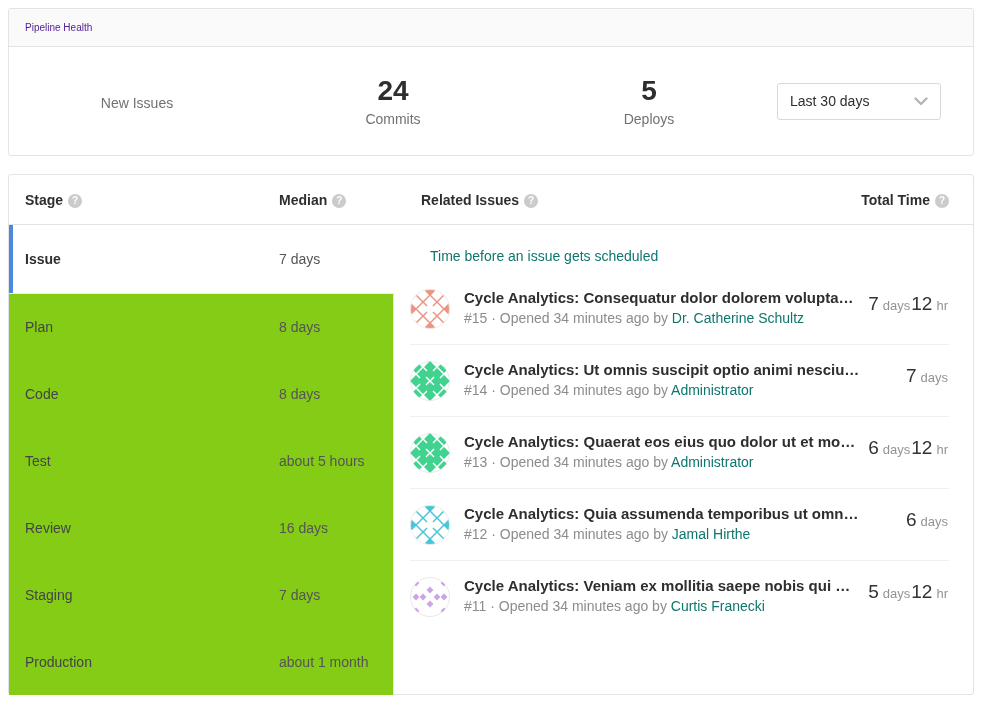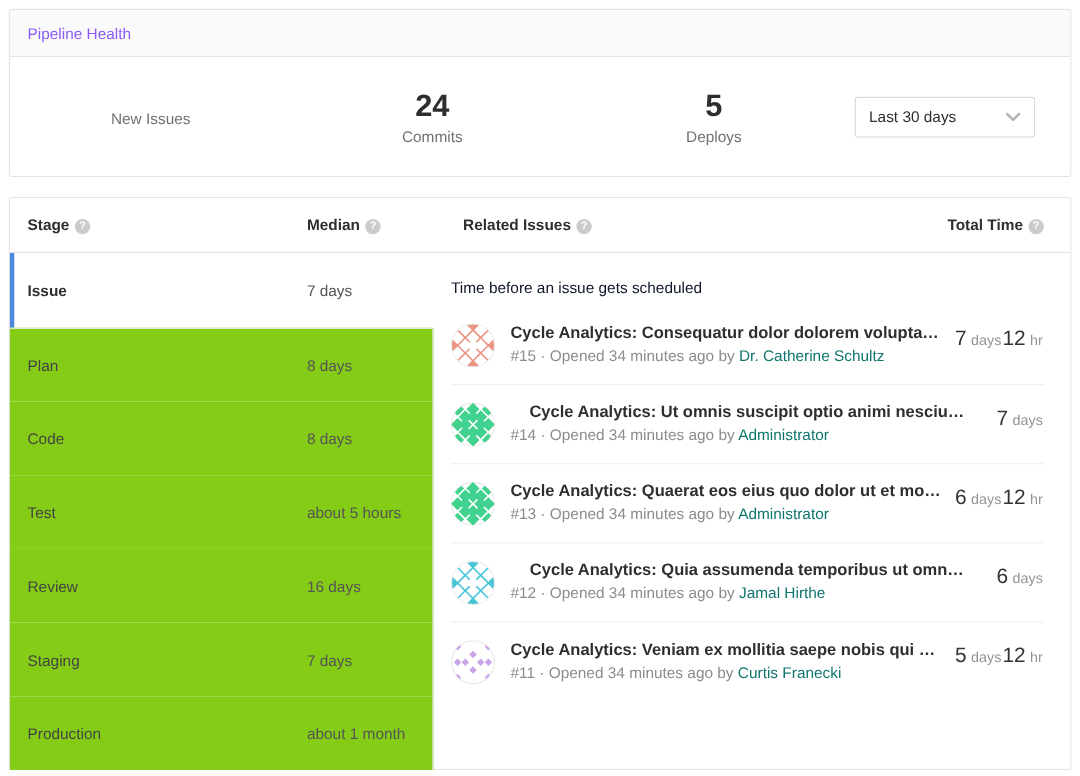--- a/index.html
+++ b/index.html
@@ -2,21 +2,21 @@
 <html><head>
 <meta charset="utf-8">
 <style>
   * { margin:0; padding:0; box-sizing:border-box; }
   html,body { width:982px; height:705px; background:#fff; overflow:hidden;
     font-family:"Liberation Sans", sans-serif; -webkit-font-smoothing:antialiased; }
   .wrap { padding:8px; }
 
   .panel { border:1px solid #e3e3e3; border-radius:3px; background:#fff; }
   .panel-head { background:#fafafa; border-bottom:1px solid #e3e3e3; border-radius:3px 3px 0 0;
-    padding:13px 16px; font-size:14px; color:#8b5cf6; }
+    padding:13px 16px; font-size:10px; color:#4c1d95; }
 
   
   .stats { display:flex; align-items:center; height:108px; }
   .stat { flex:1; text-align:center; }
   .stat-value { font-size:28px; font-weight:600; color:#2e2e2e; line-height:1.15; }
   .stat-label { font-size:14px; color:#717171; margin-top:3px; }
   .dropdown { width:164px; height:37px; border:1px solid #d9d9d9; border-radius:3px; background:#fff;
     display:flex; align-items:center; justify-content:space-between; padding:0 12px; margin-right:32px;
     font-size:14px; color:#2e2e2e; cursor:pointer; flex:none;gap:24px; }
   .chev svg { display:block; }
@@ -36,28 +36,28 @@
   .stage-row { display:flex; align-items:center; height:67px; padding-left:16px; cursor:pointer;
     font-size:14px; color:#444; background:#84cc16; border-right:1px solid #e6e6e6; }
   .stage-row.first-gray { border-top:1px solid #ececec; }
   .stage-row .sname { width:254px; }
   .stage-row .smedian { color:#555; }
   .stage-row.selected { height:68px; background:#fff; border-left:4px solid #4a89dc;
     border-right:none; padding-left:12px; }
   .stage-row.selected .sname { font-weight:bold; color:#2e2e2e; }
 
   .issues-col { flex:1; min-width:0; padding:0 24px 0 16px; }
-  .stage-desc { padding-top:23px; font-size:14px; color:#0f172a; }
+  .stage-desc { padding-top:23px; font-size:14px; color:#0f766e;margin-left:20px; }
   .issue-list { margin-top:9px; }
   .issue-row { display:flex; align-items:flex-start; padding:16px 0 15px; border-bottom:1px solid #f0f0f0; }
   .issue-row:last-child { border-bottom:none; }
   .issue-avatar { flex:none; width:40px; height:40px; cursor:pointer; }
   .issue-body { flex:1; min-width:0; margin-left:14px; }
   .issue-title { font-size:15px; font-weight:bold; color:#2e2e2e; white-space:nowrap;
-    overflow:hidden; text-overflow:ellipsis; cursor:pointer;text-align:center; }
+    overflow:hidden; text-overflow:ellipsis; cursor:pointer; }
   .issue-meta { font-size:14px; color:#8c8c8c; margin-top:4px; white-space:nowrap; }
   .issue-author { color:#0f766e; cursor:pointer; }
   .issue-total { flex:none; margin-left:12px; padding-top:4px; white-space:nowrap; text-align:right; }
   .tt-val { font-size:19px; color:#333; }
   .tt-unit { font-size:13px; color:#949494; margin:0 1px 0 4px; }
 </style>
 </head>
 <body>
 
 <div class="wrap">

